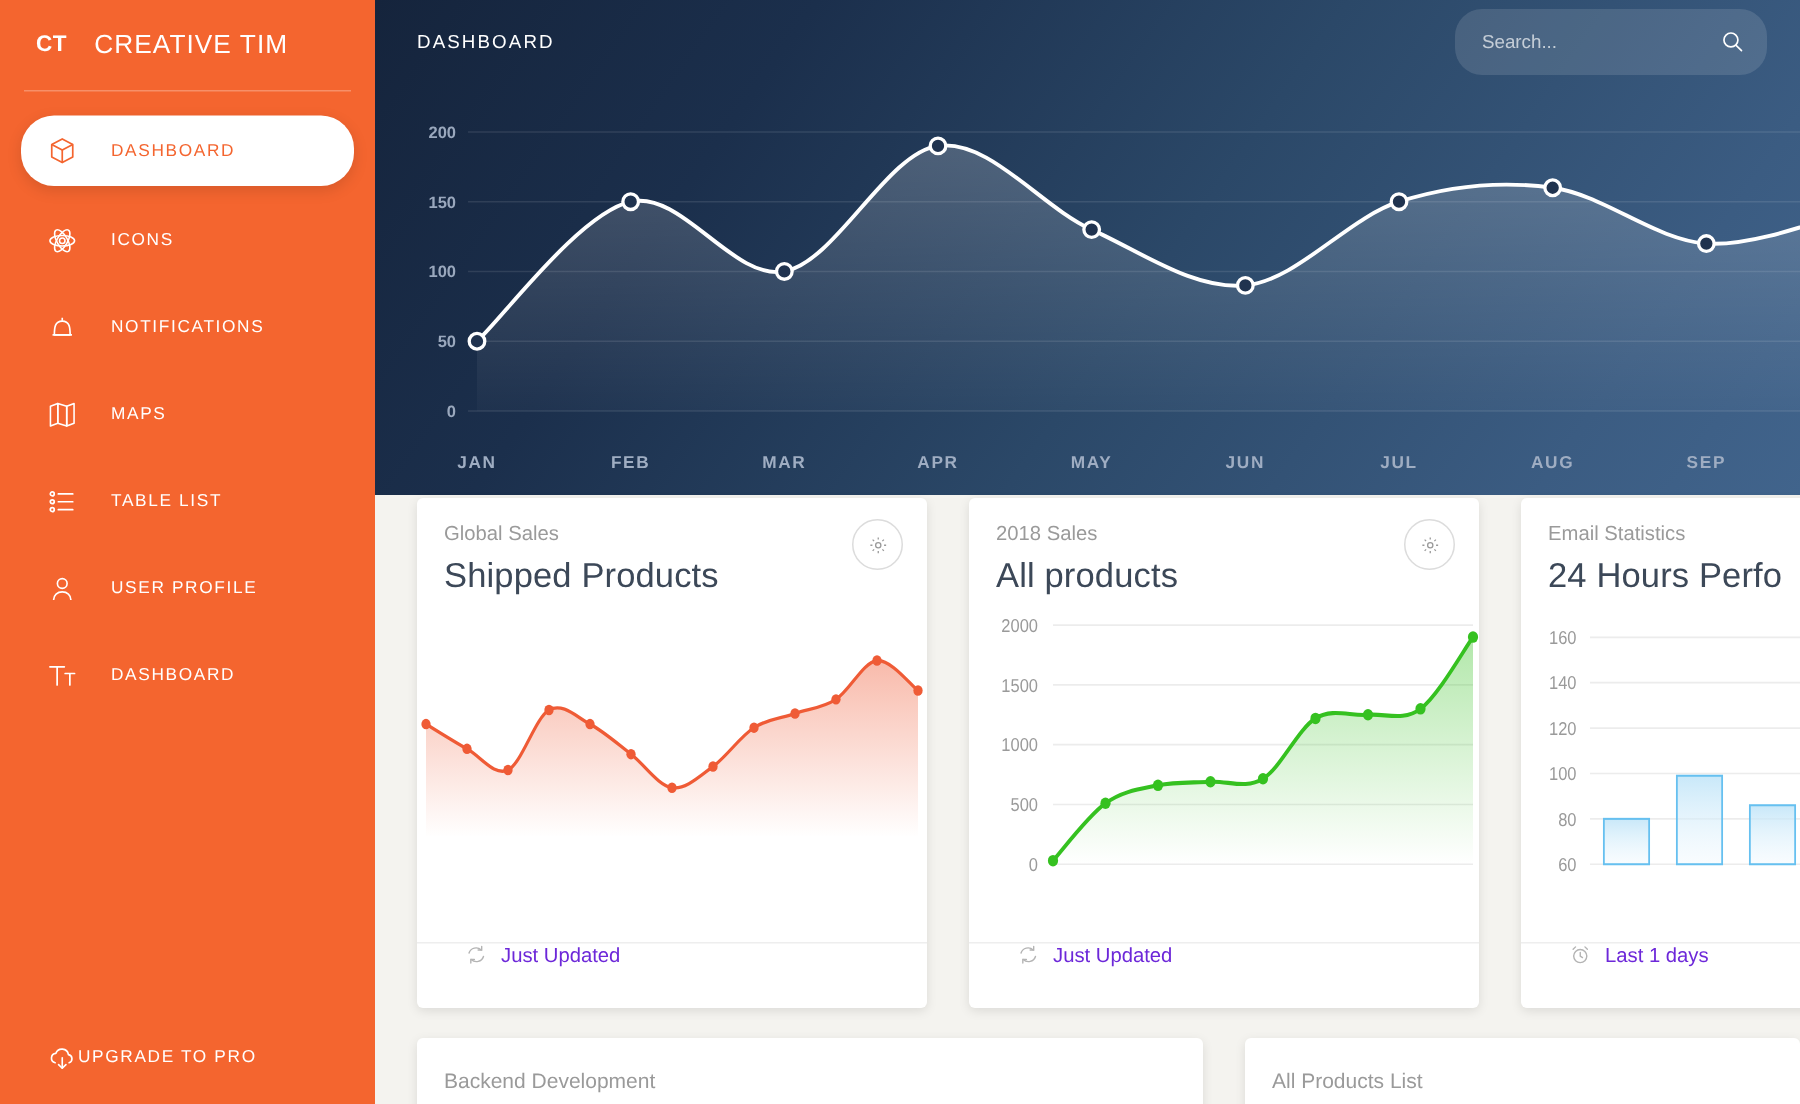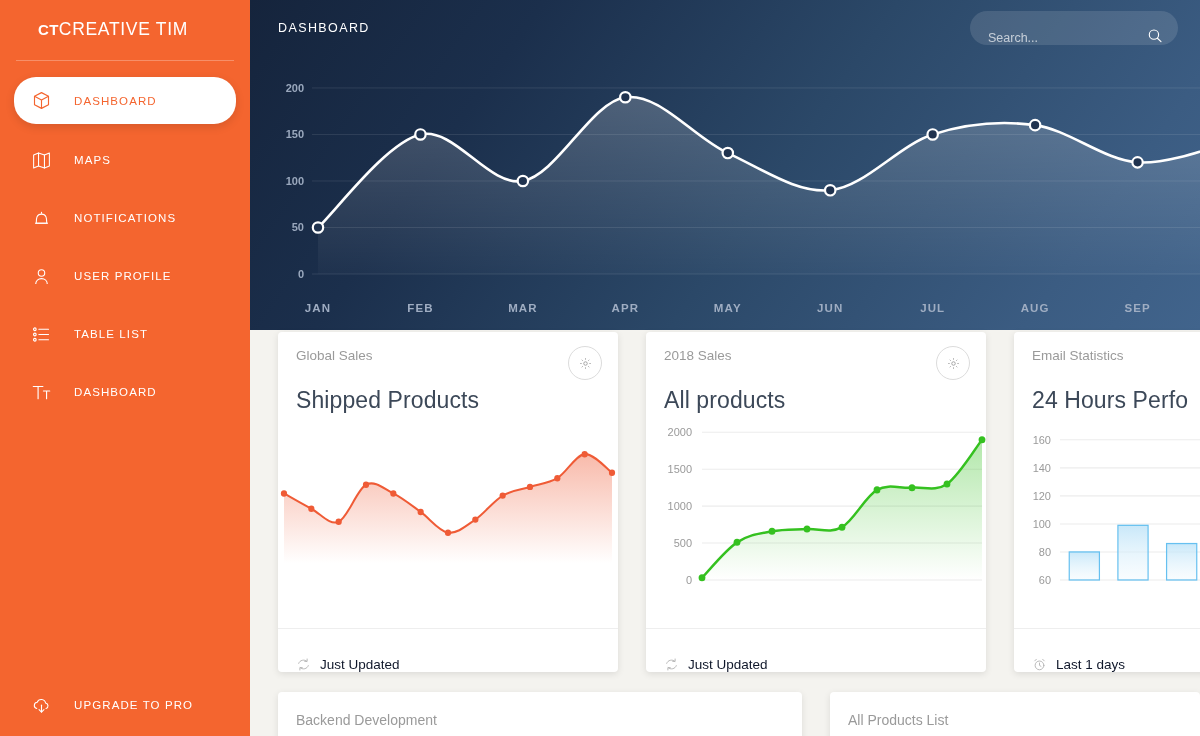--- a/index.html
+++ b/index.html
@@ -11,22 +11,22 @@
   .app { position:relative; width:1200px; height:736px; display:flex; }
 
   
   .sidebar {
     width:250px; height:736px; flex:0 0 250px;
     background:#f4652f;
     position:relative; z-index:5;
     overflow:hidden;
   }
   .brand {
-    display:flex; align-items:center; 
-    padding:19px 0 20px 38px;
+    display:flex; align-items:center; gap:18px;
+    padding:19px 0 20px 24px;
   }
   .brand-mark {
     color:#fff; font-size:15px; font-weight:700; letter-spacing:.4px;
   }
   .brand-name {
     color:#fff; font-size:17.5px; font-weight:400; letter-spacing:.7px;
   }
   .brand-sep {
     height:1px; background:rgba(255,255,255,.28);
     margin:0 16px 16px 16px;
@@ -39,21 +39,21 @@
     border-radius:22px;
     color:#ffffff;
     font-size:11.5px; letter-spacing:1.1px; font-weight:400;
   }
   .nav-item.active { background:#ffffff; color:#f4652f; box-shadow:0 3px 10px rgba(0,0,0,.12); height:47px; }
   .nav-item .ico { width:22px; height:22px; flex:0 0 22px; display:flex; align-items:center; justify-content:center; }
   .nav-item .ico svg { width:21px; height:21px; display:block; }
   .nav-item .lbl { white-space:nowrap; }
   .upgrade {
     position:absolute; left:0; bottom:20px; width:100%;
-    display:flex; align-items:center; gap:22px;
+    display:flex; align-items:center; 
     padding:0 30px;
     color:#fff; font-size:11.5px; letter-spacing:1.1px;
   }
   .upgrade .ico { width:22px;height:22px;flex:0 0 22px;display:flex;align-items:center;justify-content:center; }
   .upgrade .ico svg { width:21px;height:21px; }
 
   
   .main { flex:1 1 auto; position:relative; width:950px; height:736px; overflow:hidden; background:#f4f3ef; }
 
   .hero {
@@ -62,22 +62,22 @@
     overflow:hidden;
   }
   .hero-topbar {
     position:relative; height:56px;
     display:flex; align-items:center; justify-content:space-between;
     padding:0 22px 0 28px;
     z-index:3;
   }
   .page-title { color:#ffffff; font-size:12.5px; letter-spacing:1.4px; font-weight:400; }
   .search-box {
-    display:flex; align-items:flex-end; justify-content:space-between;
-    width:208px; height:34px;
+    display:flex; align-items:center; justify-content:space-between;
+    width:208px; height:44px;
     background:rgba(255,255,255,.12);
     border-radius:18px; padding:0 14px 0 18px;
   }
   .search-input {
     background:transparent; border:none; outline:none;
     color:rgba(255,255,255,.72); font-size:12.5px;
     font-family:"Liberation Sans", sans-serif;
     width:140px;
   }
   .search-input::placeholder { color:rgba(255,255,255,.68); }
@@ -98,35 +98,35 @@
     width:340px; flex:0 0 340px; height:340px;
     background:#fff;
     border-radius:4px;
     box-shadow:0 2px 7px rgba(0,0,0,.10);
     display:flex; flex-direction:column;
     position:relative;
     overflow:hidden;
   }
   .card-head { padding:16px 18px 0 18px; position:relative; }
   .card-cat { color:#9a9a9a; font-size:13.5px; font-weight:400; }
-  .card-title { color:#3c4858; font-size:23px; font-weight:300; margin-top:24px; letter-spacing:.1px; }
+  .card-title { color:#3c4858; font-size:23px; font-weight:300; margin-top:7px; letter-spacing:.1px; }
   .card-gear {
     position:absolute; right:16px; top:14px;
     width:34px; height:34px; border-radius:50%;
     border:1px solid #dcdcdc;
     display:flex; align-items:center; justify-content:center;
     background:#fff;
   }
   .card-gear svg { width:15px; height:15px; display:block; }
   .card-body { flex:1 1 auto; position:relative; }
   .card-body svg { display:block; width:100%; height:100%; }
   .card-foot {
     border-top:1px solid #eeeeee;
-    height:44px; display:flex; align-items:flex-end; gap:9px;
-    padding:0 18px; color:#0f172a; font-size:13.5px;
+    height:44px; display:flex; align-items:flex-start; gap:9px;
+    padding:0 32px; color:#6d28d9; font-size:13.5px;
   }
   .card-foot svg { width:15px; height:15px; display:block; flex:0 0 15px; }
   .axis-txt { fill:#9a9a9a; font-size:11px; font-family:"Liberation Sans",sans-serif; text-anchor:end; }
 
   
   .bottom-row {
     position:absolute; top:692px; left:0;
     display:flex; gap:28px; padding-left:28px;
   }
   .panel {
@@ -156,63 +156,74 @@
         <span class="ico">
           <svg viewBox="0 0 24 24" fill="none" stroke="currentColor" stroke-width="1.3" stroke-linejoin="round">
             <path d="M12 3 20 7.2v9.6L12 21 4 16.8V7.2z"></path>
               <path d="M4 7.2 12 11.5l8-4.3"></path>
               <path d="M12 11.5V21"></path>
           </svg>
         </span>
         <span class="lbl">DASHBOARD</span>
       </div>
 
+      <div class="nav-item">
+        <span class="ico">
+          <svg viewBox="0 0 24 24" fill="none" stroke="currentColor" stroke-width="1.2">
+            <circle cx="12" cy="12" r="2.1"></circle>
+            <ellipse cx="12" cy="12" rx="9.4" ry="4"></ellipse>
+            <ellipse cx="12" cy="12" rx="9.4" ry="4" transform="rotate(60 12 12)"></ellipse>
+            <ellipse cx="12" cy="12" rx="9.4" ry="4" transform="rotate(120 12 12)"></ellipse>
+          </svg>
+        </span>
+        <span class="lbl">ICONS</span>
+      </div>
+
+      <div class="nav-item">
+        <span class="ico">
+          <svg viewBox="0 0 24 24" fill="none" stroke="currentColor" stroke-width="1.25" stroke-linejoin="round">
+            <path d="M6 17.4c0-5.4.3-10.4 6-10.4s6 5 6 10.4z"></path>
+              <path d="M4.6 17.4h14.8"></path>
+              <path d="M12 4.4v2.2"></path>
+          </svg>
+        </span>
+        <span class="lbl">NOTIFICATIONS</span>
+      </div>
 
       <div class="nav-item">
         <span class="ico">
           <svg viewBox="0 0 24 24" fill="none" stroke="currentColor" stroke-width="1.2" stroke-linejoin="round">
             <path d="M3 5.6 8.6 3.4v15L3 20.6z"></path>
               <path d="M8.6 3.4 15.4 5.6v15L8.6 18.4z"></path>
               <path d="M15.4 5.6 21 3.4v15l-5.6 2.2z"></path>
           </svg>
         </span>
         <span class="lbl">MAPS</span>
-      </div>
-
-      <div class="nav-item">
-        <span class="ico">
-          <svg viewBox="0 0 24 24" fill="none" stroke="currentColor" stroke-width="1.25" stroke-linejoin="round">
-            <path d="M6 17.4c0-5.4.3-10.4 6-10.4s6 5 6 10.4z"></path>
-              <path d="M4.6 17.4h14.8"></path>
-              <path d="M12 4.4v2.2"></path>
-          </svg>
-        </span>
-        <span class="lbl">NOTIFICATIONS</span>
-      </div>
-
-      <div class="nav-item">
-        <span class="ico">
-          <svg viewBox="0 0 24 24" fill="none" stroke="currentColor" stroke-width="1.25" stroke-linejoin="round">
-            <circle cx="12" cy="8" r="3.7"></circle>
-              <path d="M5.4 20.6c0-3.9 2.9-6.2 6.6-6.2s6.6 2.3 6.6 6.2"></path>
-          </svg>
-        </span>
-        <span class="lbl">USER PROFILE</span>
       </div>
 
       <div class="nav-item">
         <span class="ico">
           <svg viewBox="0 0 24 24" fill="none" stroke="currentColor" stroke-width="1.3" stroke-linecap="round">
             <circle cx="4.4" cy="6" r="1.5"></circle>
               <circle cx="4.4" cy="12" r="1.5"></circle>
               <circle cx="4.4" cy="18" r="1.5"></circle>
             <path d="M9 6h11M9 12h11M9 18h11"></path>
           </svg>
         </span>
         <span class="lbl">TABLE LIST</span>
+      </div>
+
+      <div class="nav-item">
+        <span class="ico">
+          <svg viewBox="0 0 24 24" fill="none" stroke="currentColor" stroke-width="1.25" stroke-linejoin="round">
+            <circle cx="12" cy="8" r="3.7"></circle>
+              <path d="M5.4 20.6c0-3.9 2.9-6.2 6.6-6.2s6.6 2.3 6.6 6.2"></path>
+          </svg>
+        </span>
+        <span class="lbl">USER PROFILE</span>
       </div>
 
       <div class="nav-item">
         <span class="ico">
           <svg viewBox="0 0 24 24" fill="none" stroke="currentColor" stroke-width="1.3" stroke-linecap="round">
             <path d="M2.6 5.2h11M8.1 5.2V19"></path>
               <path d="M14.2 10.3h7.2M17.8 10.3V19"></path>
           </svg>
         </span>
         <span class="lbl">DASHBOARD</span>

